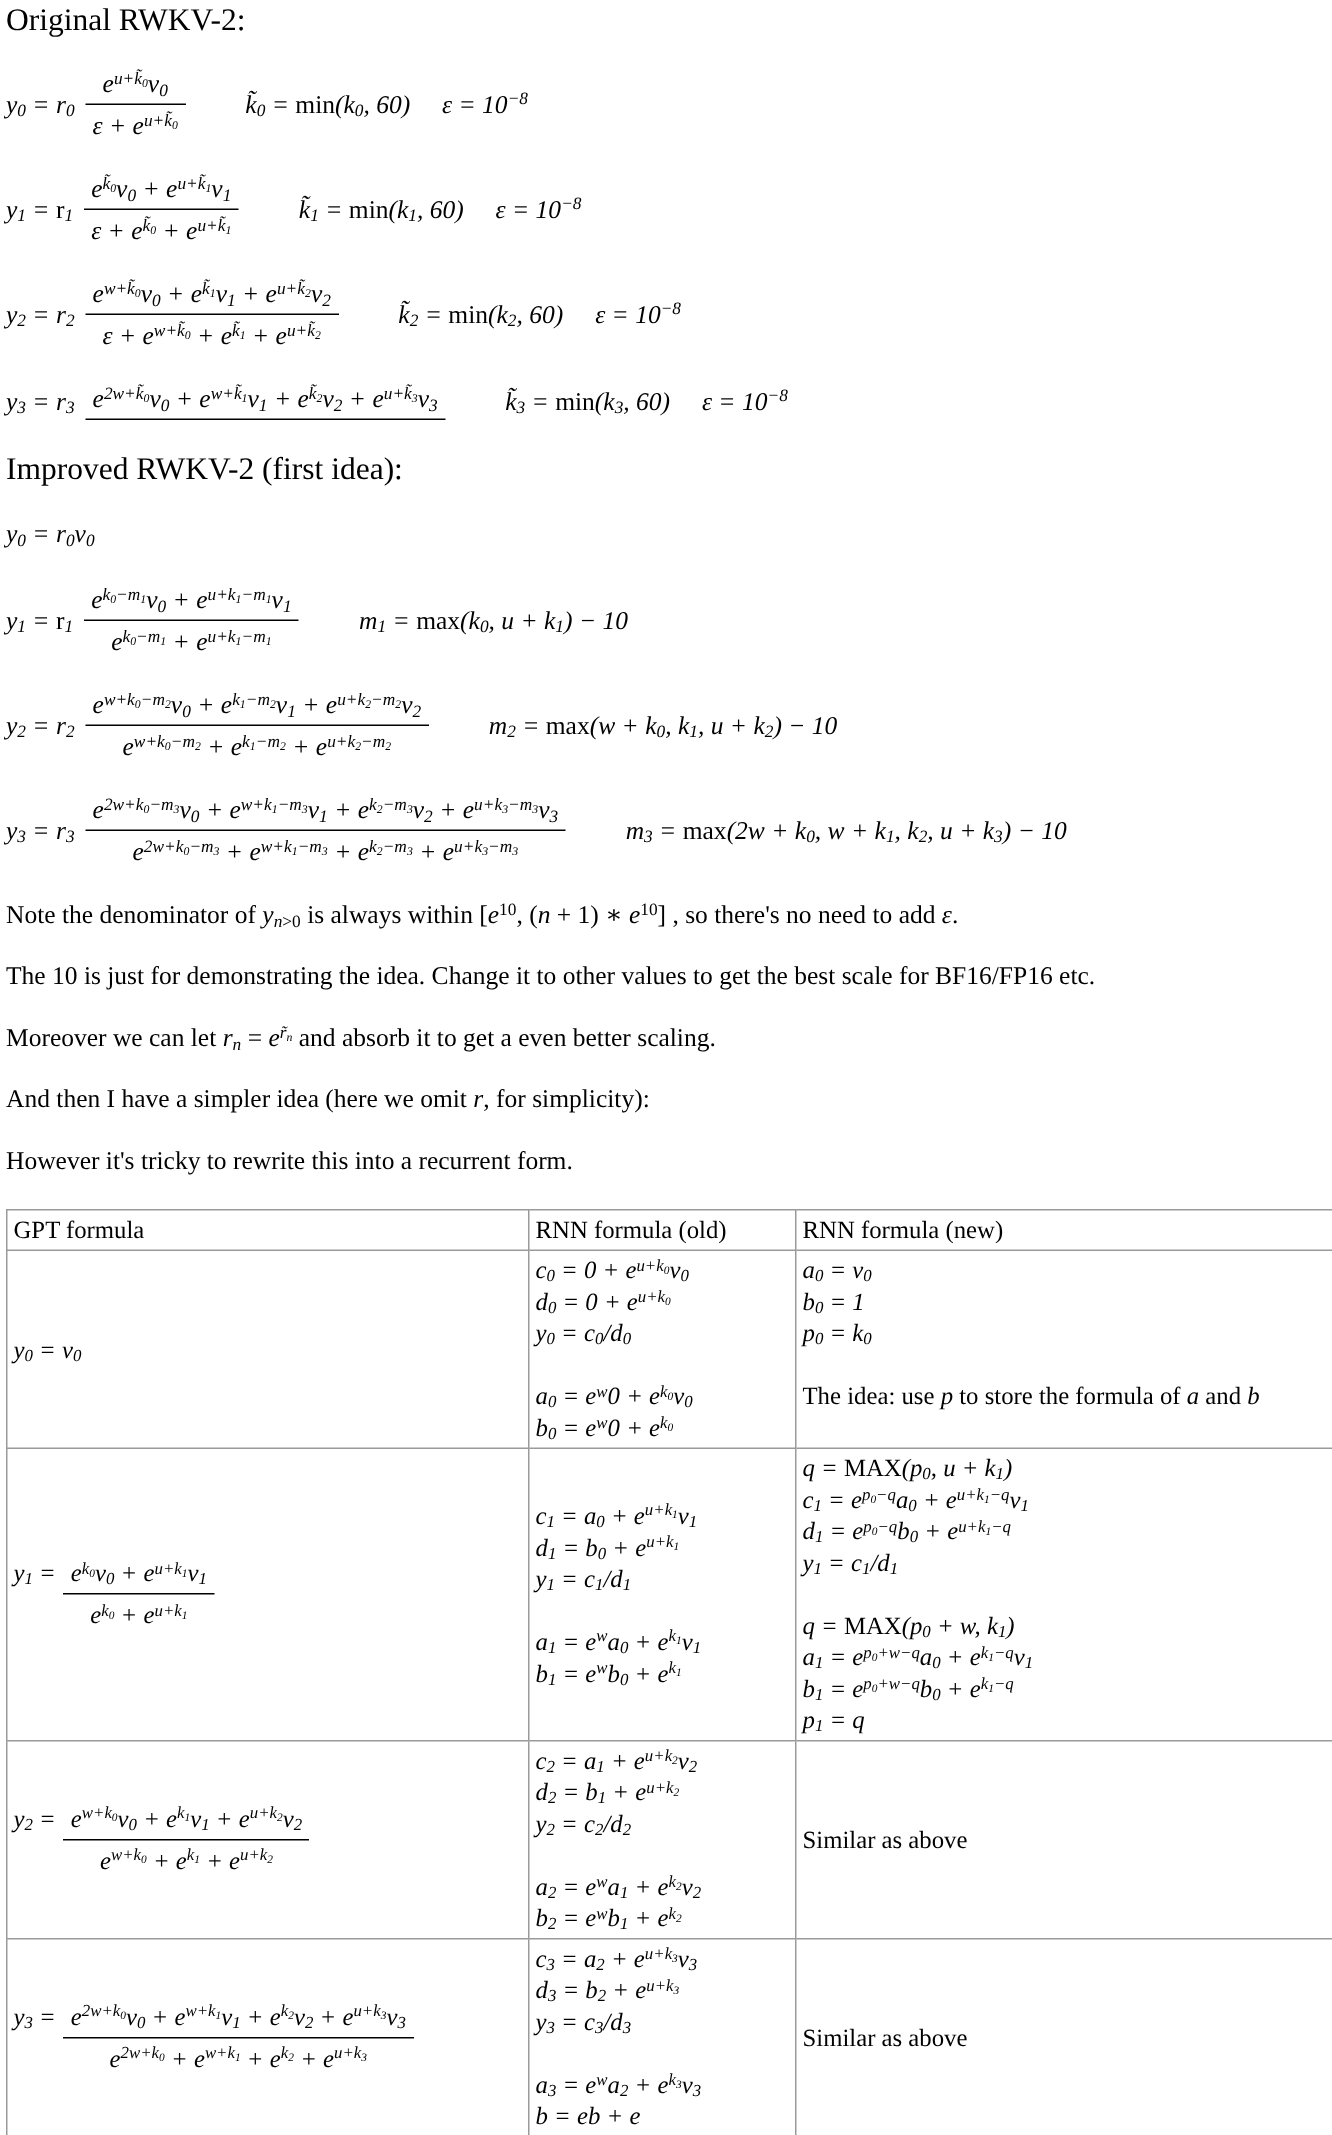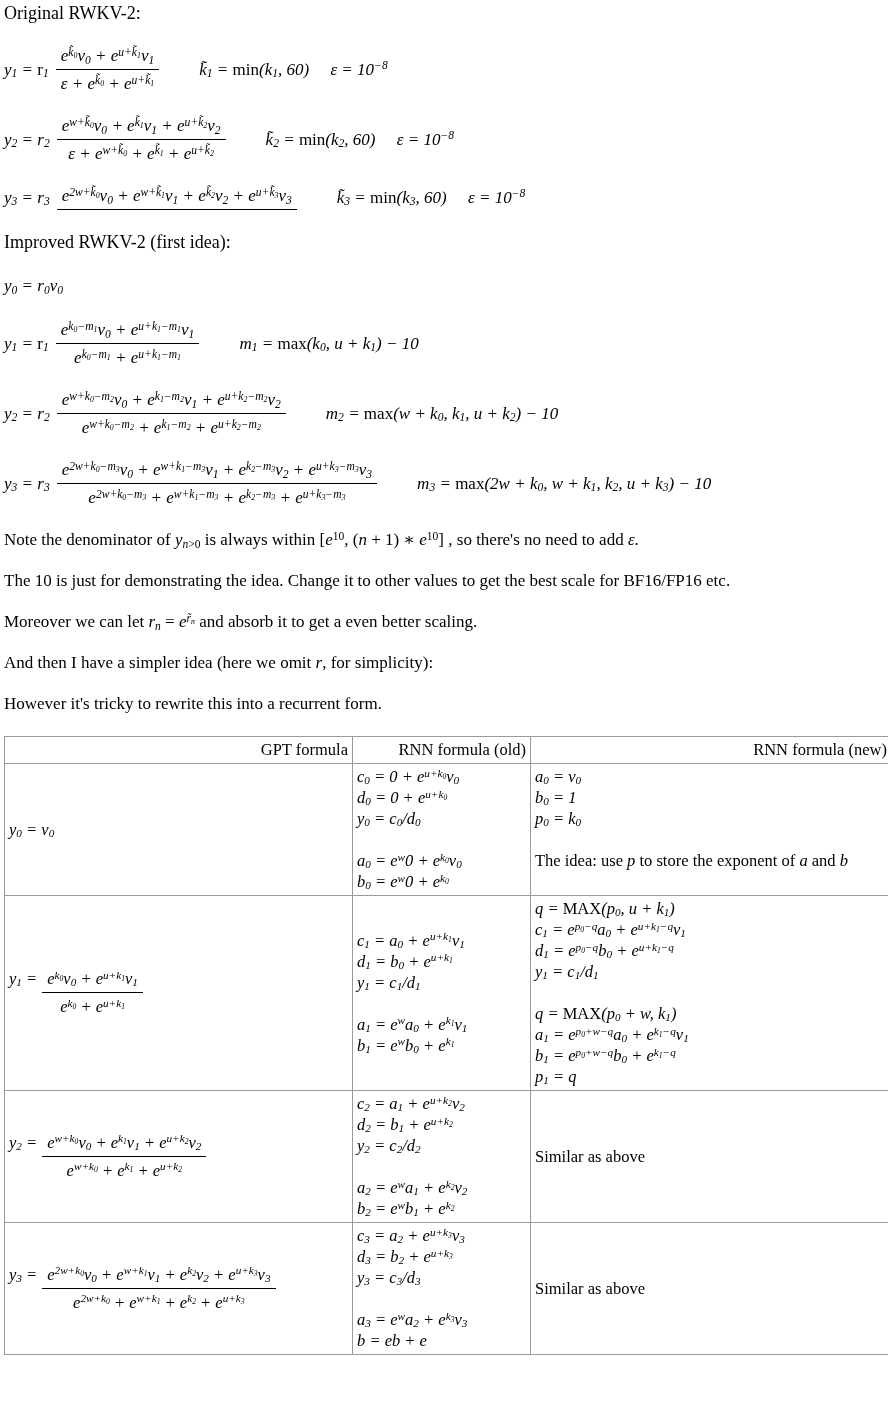--- a/index.html
+++ b/index.html
@@ -5,21 +5,21 @@
   html, body { margin: 0; padding: 0; background: #ffffff; }
   body {
     width: 888px;
     color: #000;
     font-family: "Liberation Serif", "DejaVu Serif", serif;
     font-size: 17px;
   }
   .page { padding: 2px 0 0 4px; }
 
   .doc-title {
-    font-size: 18px;
+    font-size: 21px;
     line-height: 22px;
     margin: 0 0 2px 0;
     font-weight: normal;
   }
   .sec2-title { margin-top: 12px; }
 
   .math { font-style: italic; white-space: pre-wrap; }
   .text { font-style: normal; white-space: pre-wrap; }
   .rm { font-style: normal; }
   .it { font-style: italic; }
@@ -55,35 +55,43 @@
   }
   .formula-table col.c1 { width: 348px; }
   .formula-table col.c2 { width: 178px; }
   .formula-table col.c3 { width: 361px; }
   .formula-table th, .formula-table td {
     border: 1px solid #9a9a9a;
     padding: 2px 4px 3px 4px;
     text-align: left;
     font-weight: normal;
   }
-  .formula-table th { line-height: 21px; text-align: right; }
+  .formula-table th { line-height: 21px; }
   .formula-table td { line-height: 21px; }
   td.v-top { vertical-align: top; }
   td.v-mid { vertical-align: middle; }
   .cell { line-height: 21px; }
   .gpt-eq { display: flex; align-items: flex-start; }
   .gpt-eq .frac { margin: 0 0 0 5px; }
 </style>
 </head>
 <body>
 
 <div class="page">
 
   <p class="doc-title">Original RWKV-2:</p>
 
+  <div class="eq">
+    <span class="math">y<sub>0</sub> = r<sub>0</sub></span>
+    <span class="frac">
+      <span class="num math">e<sup>u+k̃<sub>0</sub></sup>v<sub>0</sub></span>
+      <span class="den math">ε + e<sup>u+k̃<sub>0</sub></sup></span>
+    </span>
+    <span class="math side">k̃<sub>0</sub> = <span class="rm">min</span>(k<sub>0</sub>, 60)     ε = 10<sup>−8</sup></span>
+  </div>
 
   <div class="eq">
     <span class="math">y<sub>1</sub> = <span class="rm">r</span><sub>1</sub></span>
     <span class="frac">
       <span class="num math">e<sup>k̃<sub>0</sub></sup>v<sub>0</sub> + e<sup>u+k̃<sub>1</sub></sup>v<sub>1</sub></span>
       <span class="den math">ε + e<sup>k̃<sub>0</sub></sup> + e<sup>u+k̃<sub>1</sub></sup></span>
     </span>
     <span class="math side">k̃<sub>1</sub> = <span class="rm">min</span>(k<sub>1</sub>, 60)     ε = 10<sup>−8</sup></span>
   </div>
 
@@ -165,21 +173,21 @@
 y<sub>0</sub> = c<sub>0</sub>/d<sub>0</sub>
 
 a<sub>0</sub> = e<sup>w</sup>0 + e<sup>k<sub>0</sub></sup>v<sub>0</sub>
 b<sub>0</sub> = e<sup>w</sup>0 + e<sup>k<sub>0</sub></sup></div>
         </td>
         <td class="v-top">
           <div class="math cell">a<sub>0</sub> = v<sub>0</sub>
 b<sub>0</sub> = 1
 p<sub>0</sub> = k<sub>0</sub>
 
-<span class="rm">The idea: use </span>p<span class="rm"> to store the exponent of </span>a<span class="rm"> and </span>b</div>
+<span class="rm">The idea: use </span>p<span class="rm"> to store the formula of </span>a<span class="rm"> and </span>b</div>
         </td>
       </tr>
       <tr>
         <td class="v-mid">
           <div class="gpt-eq">
             <span class="math">y<sub>1</sub> =</span>
             <span class="frac">
               <span class="num math">e<sup>k<sub>0</sub></sup>v<sub>0</sub> + e<sup>u+k<sub>1</sub></sup>v<sub>1</sub></span>
               <span class="den math">e<sup>k<sub>0</sub></sup> + e<sup>u+k<sub>1</sub></sup></span>
             </span>

